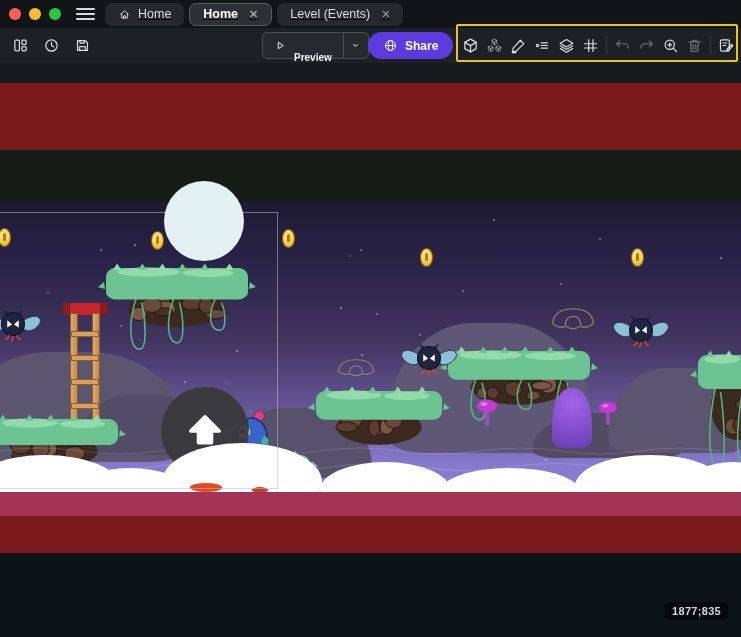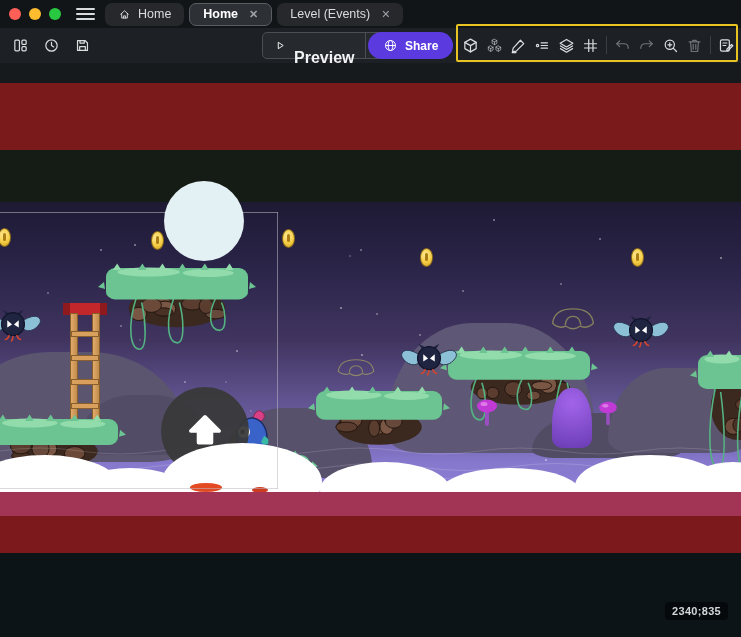--- a/index.html
+++ b/index.html
@@ -2,21 +2,21 @@
 <html><head>
 <meta charset="utf-8">
 <style>
   * { margin:0; padding:0; box-sizing:border-box; }
   html,body { width:741px; height:637px; background:#0d1417; overflow:hidden;
               font-family:"Liberation Sans", sans-serif; }
   #app { position:relative; width:741px; height:637px; }
 
   
   .titlebar { position:absolute; left:0; top:0; width:741px; height:28px;
-              background:#121518; display:flex; align-items:center; }
+              background:#121518; display:flex; align-items:center;text-decoration:underline; }
   .lights { display:flex; gap:8px; margin-left:9px; }
   .light { width:12px; height:12px; border-radius:50%; }
   .light.red{background:#ff5f57}.light.yellow{background:#febc2e}.light.green{background:#28c840}
   .hamburger { width:19px; margin-left:15px; cursor:pointer; }
   .hamburger div { height:2px; background:#d9dbdd; margin:3px 0; border-radius:1px; }
   .tabs { display:flex; align-items:center; margin-left:10px; gap:5px; }
   .tab { height:23px; display:flex; align-items:center; gap:7px; padding:0 13px;
          border-radius:7px; background:#26282c; color:#d9dbdd; font-size:12.5px; cursor:pointer; }
   .tab.active { background:#2d3034; border:1px solid #5a5e62; color:#fff; font-weight:bold; }
   .tab .close { color:#9ea2a6; font-size:11px; margin-left:4px; }
@@ -28,21 +28,21 @@
              background:#1d2125; }
   .icon { display:inline-flex; align-items:center; justify-content:center;
           width:24px; height:24px; color:#dcdee0; cursor:pointer; }
   .icon svg { width:17px; height:17px; stroke:currentColor; fill:none;
               stroke-width:1.7; stroke-linecap:round; stroke-linejoin:round; }
   .left-icons { position:absolute; left:8px; top:5px; display:flex; gap:7px; }
   .preview-group { position:absolute; left:262px; top:4px; height:27px; display:flex;
                    align-items:center; background:#26292d; border:1px solid #4b4f54;
                    border-radius:5px; color:#f2f3f4; cursor:pointer; }
   .preview-main { display:flex; align-items:center; gap:7px; padding:0 11px; }
-  .preview-main span { font-size:16px; font-weight:bold;margin-top:24px; }
+  .preview-main span { font-size:10px; font-weight:bold;margin-top:24px; }
   .preview-group .divider { width:1px; height:25px; background:#4b4f54; }
   .preview-caret { width:24px; display:flex; justify-content:center; }
   .preview-group svg { width:13px; height:13px; stroke:#f2f3f4; fill:none;
                        stroke-width:1.8; stroke-linecap:round; stroke-linejoin:round; }
   .share-btn { position:absolute; left:368px; top:4px; height:27px; border-radius:14px;
                background:#5b3be0; color:#fff; display:flex; align-items:center;
                gap:7px; padding:4px 15px; cursor:pointer; }
   .share-btn span { font-size:12px; font-weight:bold; }
   .share-btn svg { width:15px; height:15px; stroke:#fff; fill:none; stroke-width:1.6; }
   .right-icons { position:absolute; left:462px; top:5px; display:flex; gap:7px; align-items:center; }
@@ -543,15 +543,15 @@
     <div class="band" style="top:429px;height:24px;background:#a23556;z-index:25"></div>
     <div class="band" style="top:453px;height:37px;background:#7b191d;z-index:25"></div>
     <div class="band" style="top:490px;height:84px;background:#0d1417;z-index:25"></div>
 
     <div class="scene-line" style="left:0;top:149px;width:278px;height:1px"></div>
     <div class="scene-line" style="left:277px;top:149px;width:1px;height:277px"></div>
     <div class="scene-line" style="left:0;top:425px;width:278px;height:1px"></div>
 
     <div class="moon"></div>
 
-    <div class="badge">2340;835</div>
+    <div class="badge">1877;835</div>
   </div>
 </div>
 
 </body></html>

